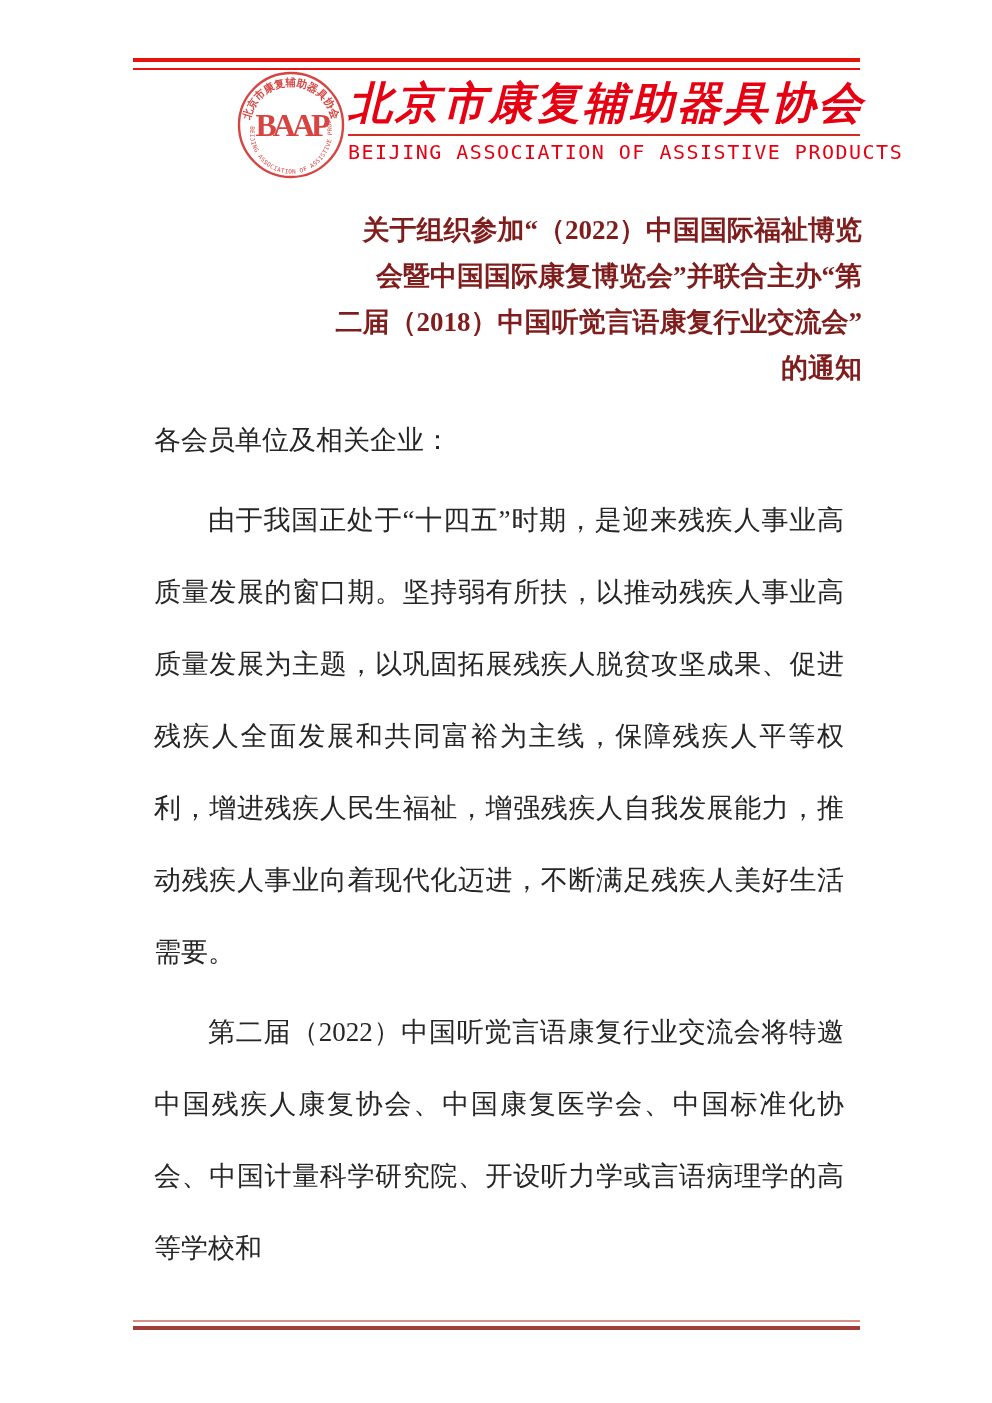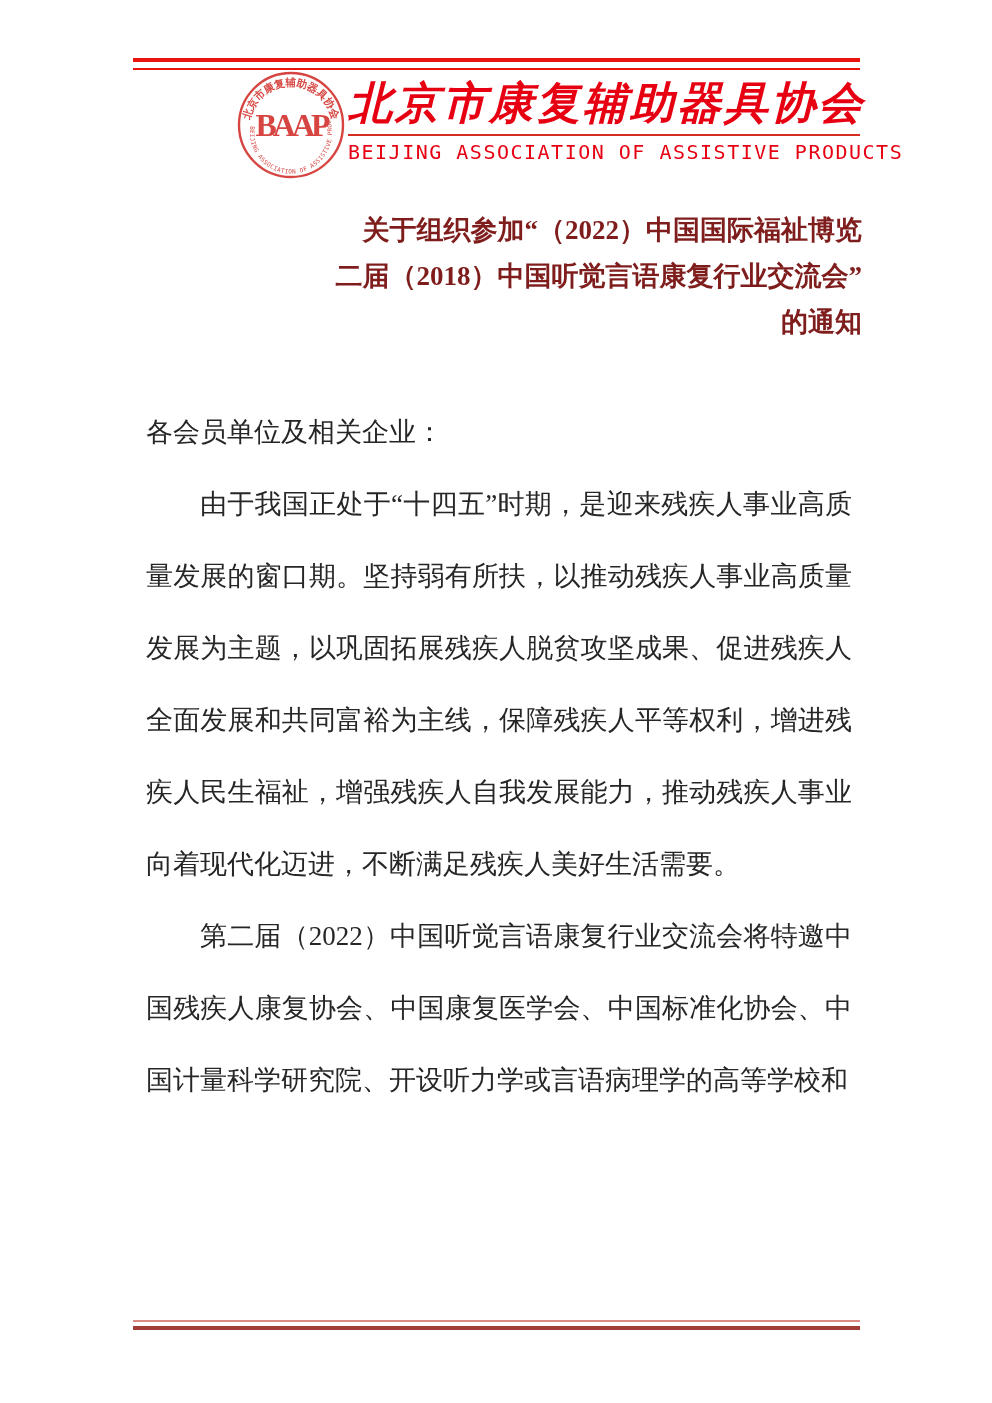--- a/index.html
+++ b/index.html
@@ -73,21 +73,21 @@
   .body-text {
     position: absolute;
     left: 146px; top: 396px;
     width: 706px;
     font-size: 27px;
     line-height: 72px;
     color: #262626;
     text-align: justify;
     font-family: "Liberation Serif", serif;
   }
-  .body-text p { margin: 0; text-indent: 2em; }
+  .body-text p { margin: 8px; text-indent: 2em; }
   .body-text p.salutation { text-indent: 0; }
 </style>
 </head>
 <body>
 
 <div class="page">
 
   <div class="rule rule-top-thick"></div>
   <div class="rule rule-top-thin"></div>
 
@@ -110,20 +110,21 @@
 
     <div class="org-names">
       <div class="org-zh">北京市康复辅助器具协会</div>
       <div class="org-underline"></div>
       <div class="org-en">BEIJING ASSOCIATION OF ASSISTIVE PRODUCTS</div>
     </div>
   </div>
 
   <h1 class="doc-title" style="margin:0;">
     <span>关于组织参加“（2022）中国国际福祉博览</span>
+    <span>会暨中国国际康复博览会”并联合主办“第</span>
     <span>二届（2018）中国听觉言语康复行业交流会”</span>
     <span>的通知</span>
   </h1>
 
   <div class="body-text">
     <p class="salutation">各会员单位及相关企业：</p>
     <p>由于我国正处于“十四五”时期，是迎来残疾人事业高质量发展的窗口期。坚持弱有所扶，以推动残疾人事业高质量发展为主题，以巩固拓展残疾人脱贫攻坚成果、促进残疾人全面发展和共同富裕为主线，保障残疾人平等权利，增进残疾人民生福祉，增强残疾人自我发展能力，推动残疾人事业向着现代化迈进，不断满足残疾人美好生活需要。</p>
     <p>第二届（2022）中国听觉言语康复行业交流会将特邀中国残疾人康复协会、中国康复医学会、中国标准化协会、中国计量科学研究院、开设听力学或言语病理学的高等学校和</p>
   </div>
 

